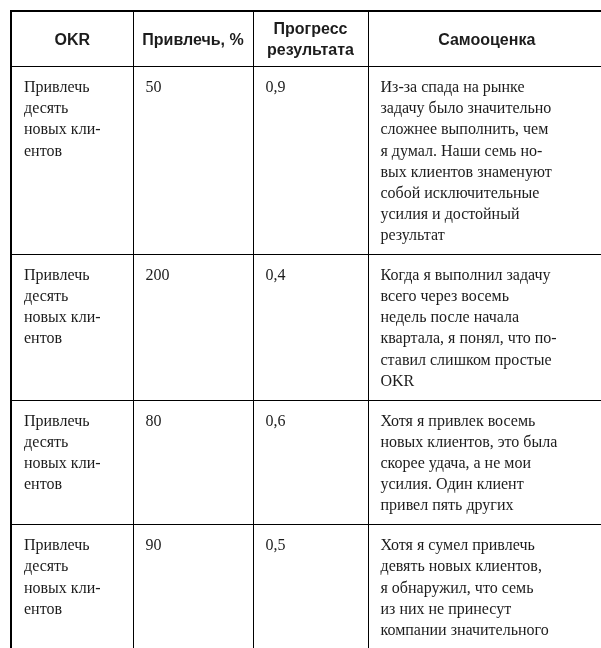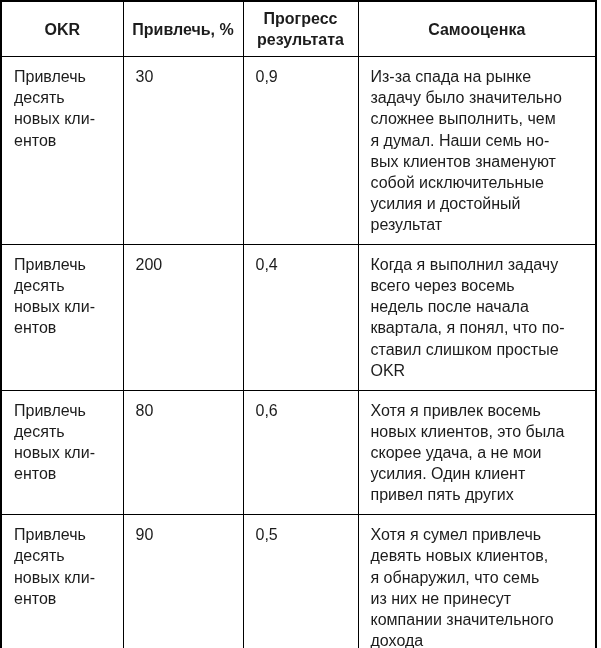--- a/index.html
+++ b/index.html
@@ -9,21 +9,21 @@
     background: #ffffff;
   }
   body {
     font-family: "Liberation Sans", sans-serif;
     color: #1c1c1c;
     -webkit-font-smoothing: antialiased;
   }
   .page {
     width: 601px;
     height: 648px;
-    padding: 0;
+    padding: 10px;
   }
   table.okr-table {
     border-collapse: collapse;
     table-layout: fixed;
     width: 595px;
     border: 2px solid #000000;
   }
   table.okr-table th,
   table.okr-table td {
     border: 1px solid #000000;
@@ -35,20 +35,21 @@
   table.okr-table th {
     font-weight: bold;
     text-align: center;
     vertical-align: middle;
     padding: 6px 4px;
   }
   table.okr-table td {
     text-align: left;
     vertical-align: top;
     padding: 9px 8px 9px 12px;
+    font-family: Liberation Serif, serif;
   }
   tr.row-header { height: 54px; }
   tr.row-0 { height: 184px; }
   tr.row-1 { height: 140px; }
   tr.row-2 { height: 120px; }
   tr.row-3 { height: 144px; }
 </style>
 </head>
 <body>
 
@@ -68,21 +69,21 @@
 результата</th>
         <th>Самооценка</th>
       </tr>
     </thead>
     <tbody>
       <tr class="row-0">
         <td>Привлечь
 десять
 новых кли-
 ентов</td>
-        <td>30</td>
+        <td>50</td>
         <td>0,9</td>
         <td>Из-за спада на рынке
 задачу было значительно
 сложнее выполнить, чем
 я думал. Наши семь но-
 вых клиентов знаменуют
 собой исключительные
 усилия и достойный
 результат</td>
       </tr>

